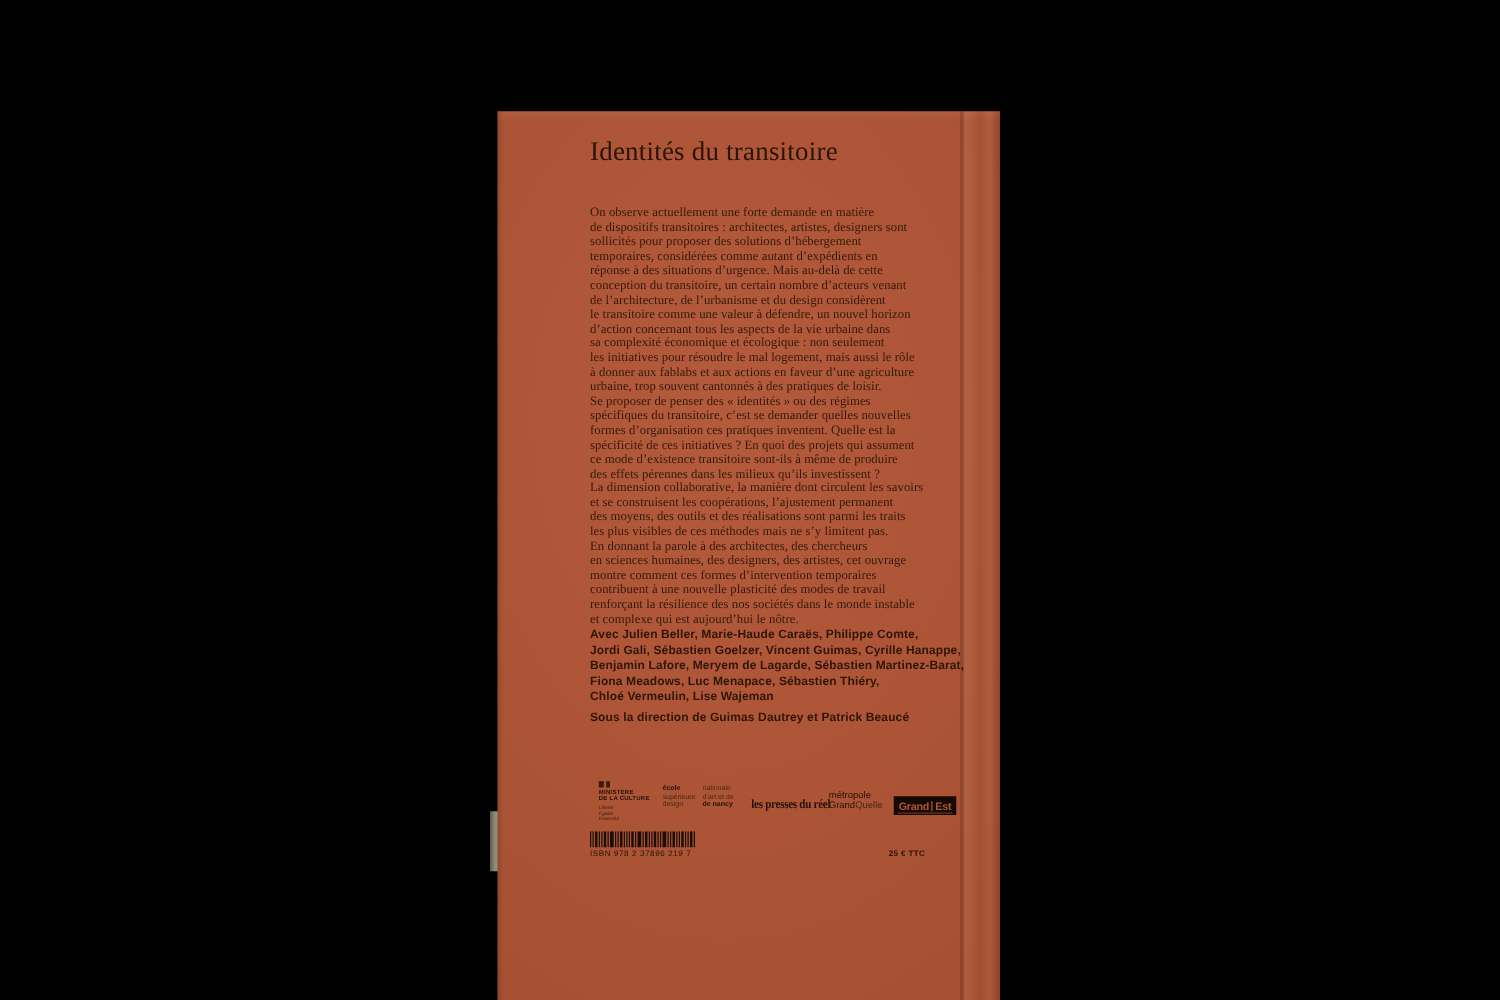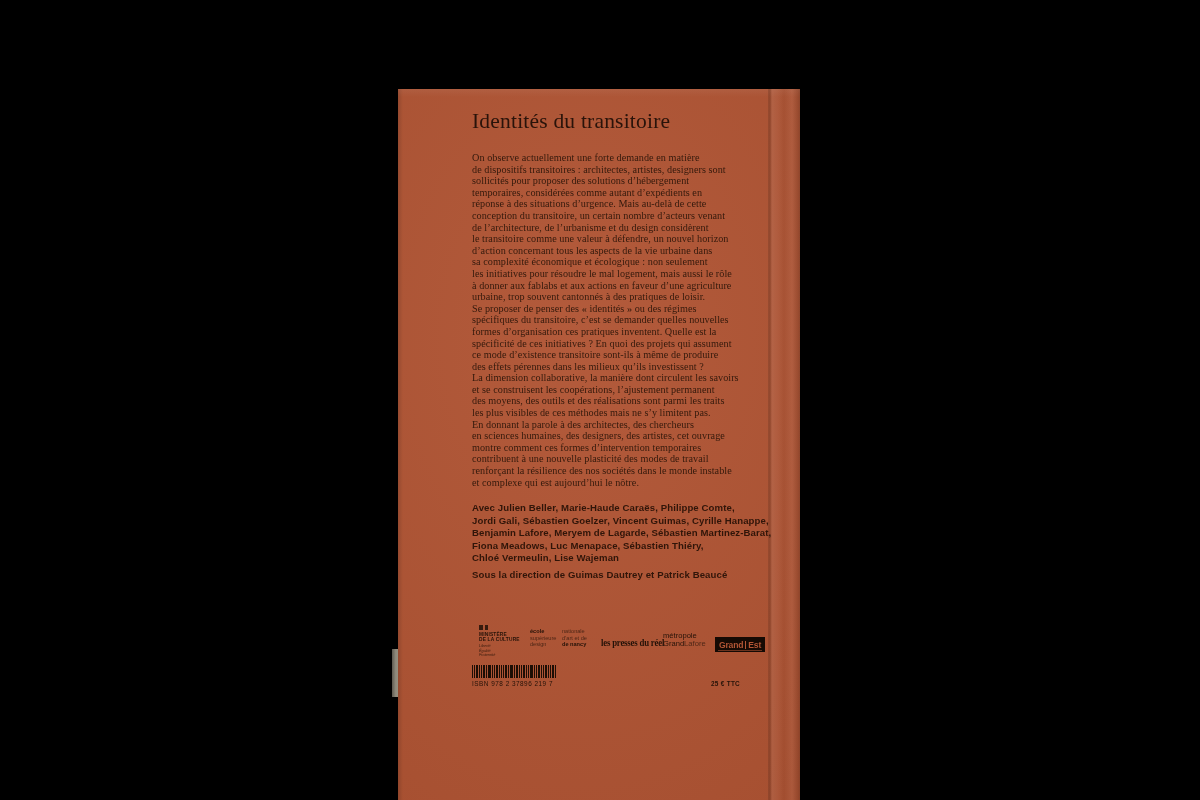--- a/index.html
+++ b/index.html
@@ -37,21 +37,21 @@
       rgba(0,0,0,0.03) 16px, rgba(255,255,255,0.05) 24px,
       rgba(0,0,0,0.10) 30px, rgba(0,0,0,0.18) 32px);
   }
 
   .title{
     position:absolute;left:74px;top:21px;margin:0;
     font-family:"Liberation Serif", serif;font-weight:400;
     font-size:21.5px;line-height:1.1;letter-spacing:0.2px;color:#29130a;
   }
   .body-text{
-    position:absolute;left:74px;top:63px;width:305px;
+    position:absolute;left:74px;top:76px;width:305px;
     font-family:"Liberation Serif", serif;
     font-size:10.2px;line-height:11.6px;letter-spacing:0.05px;
     color:#33190c;white-space:pre-line;
   }
   .contributors{
     position:absolute;left:74px;top:413px;width:300px;
     font-size:9.6px;line-height:12.6px;font-weight:700;letter-spacing:0.1px;
     color:#301509;white-space:pre-line;
   }
   .direction{
@@ -160,21 +160,21 @@
         <span>supérieure</span>
         <span>d’art et de</span>
         <span>design</span>
         <span class="bold">de nancy</span>
       </div>
 
       <div class="logo logo-presses">les presses du réel</div>
 
       <div class="logo logo-metropole">
         <div>métropole</div>
-        <div><span>Grand</span><span class="lite">Lafore</span></div>
+        <div><span>Grand</span><span class="lite">Quelle</span></div>
       </div>
 
       <div class="logo logo-grandest">
         <span>Grand</span>
         <span class="bar"></span>
         <span>Est</span>
         <span class="tagline"></span>
       </div>
 
     </div>

